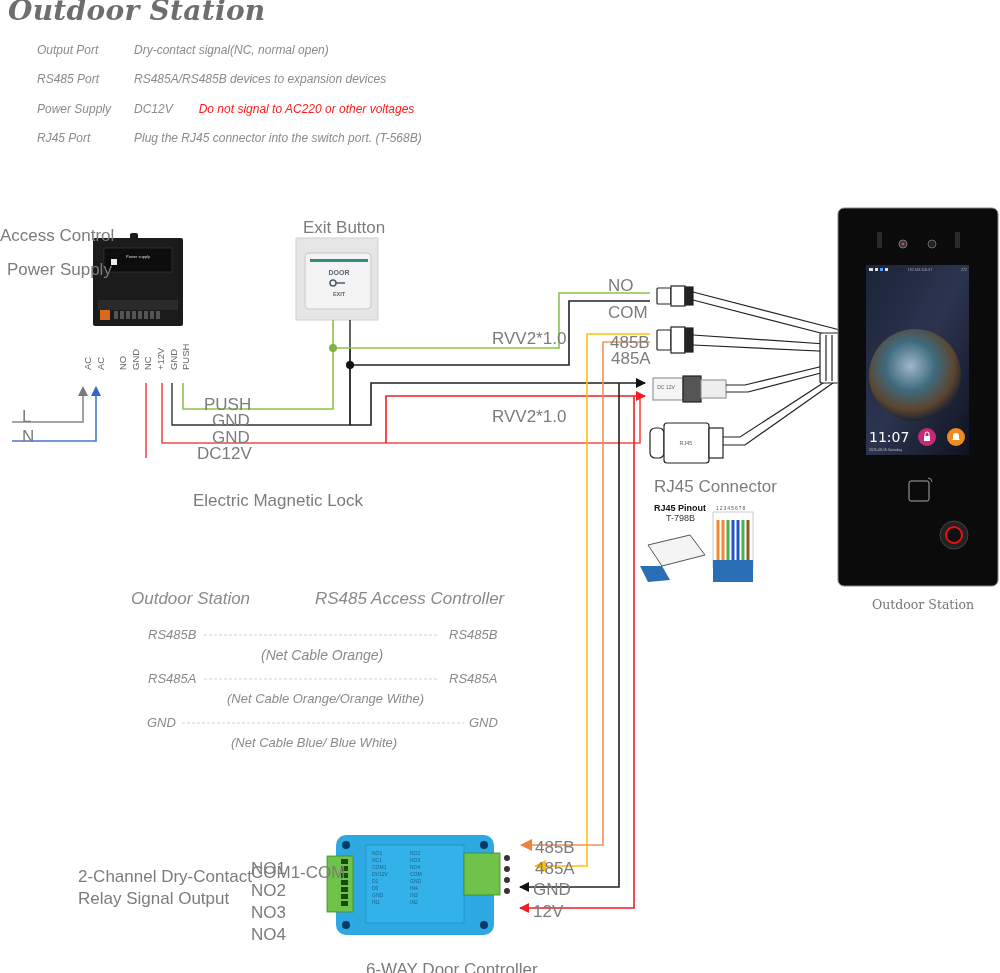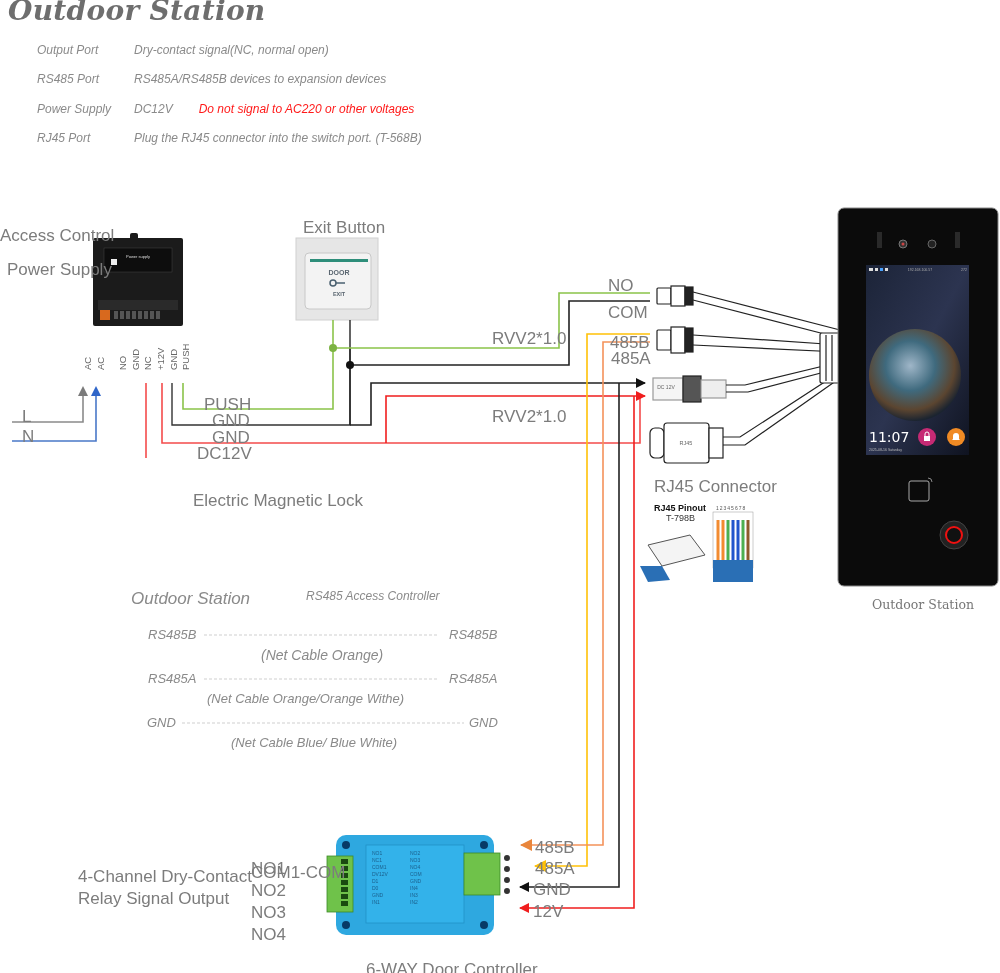--- a/index.html
+++ b/index.html
@@ -265,35 +265,35 @@
 <div class="lbl" style="left:611px;top:349px">485A</div>
 
 <div class="lbl" style="left:654px;top:477px">RJ45 Connector</div>
 <div class="abs" style="left:654px;top:503px;font-size:9px;font-weight:bold;color:#111;">RJ45 Pinout</div>
 <div class="abs" style="left:666px;top:513px;font-size:9px;color:#333;">T-798B</div>
 <div class="abs" style="left:716px;top:505px;font-size:5px;color:#555;letter-spacing:1px;">12345678</div>
 
 <div class="abs serif" style="left:872px;top:597px;font-size:12.5px;color:#777;">Outdoor Station</div>
 
 <div class="abs it" style="left:131px;top:589px;font-size:17px;color:#8a8a8a;">Outdoor Station</div>
-<div class="abs it" style="left:306px;top:589px;font-size:12px;color:#8a8a8a;">RS485 Access Controller</div>
+<div class="abs it" style="left:315px;top:589px;font-size:17px;color:#8a8a8a;">RS485 Access Controller</div>
 
 <div class="abs it" style="left:148px;top:627px;font-size:13px;color:#8a8a8a;">RS485B</div>
 <div class="abs it" style="left:449px;top:627px;font-size:13px;color:#8a8a8a;">RS485B</div>
 <div class="abs it" style="left:261px;top:647px;font-size:14px;color:#8a8a8a;">(Net Cable Orange)</div>
 
 <div class="abs it" style="left:148px;top:671px;font-size:13px;color:#8a8a8a;">RS485A</div>
 <div class="abs it" style="left:449px;top:671px;font-size:13px;color:#8a8a8a;">RS485A</div>
-<div class="abs it" style="left:207px;top:691px;font-size:13px;color:#8a8a8a;">(Net Cable Orange/Orange Withe)</div>
+<div class="abs it" style="left:227px;top:691px;font-size:13px;color:#8a8a8a;">(Net Cable Orange/Orange Withe)</div>
 
 <div class="abs it" style="left:147px;top:715px;font-size:13px;color:#8a8a8a;">GND</div>
 <div class="abs it" style="left:469px;top:715px;font-size:13px;color:#8a8a8a;">GND</div>
 <div class="abs it" style="left:231px;top:735px;font-size:13px;color:#8a8a8a;">(Net Cable Blue/ Blue White)</div>
 
-<div class="lbl" style="left:78px;top:867px">4-Channel Dry-Contact</div>
+<div class="lbl" style="left:78px;top:867px">2-Channel Dry-Contact</div>
 <div class="lbl" style="left:78px;top:889px">Relay Signal Output</div>
 
 <div class="lbl" style="left:251px;top:863px">COM1-COM</div>
 <div class="lbl" style="left:251px;top:859px">NO1</div>
 <div class="lbl" style="left:251px;top:881px">NO2</div>
 <div class="lbl" style="left:251px;top:903px">NO3</div>
 <div class="lbl" style="left:251px;top:925px">NO4</div>
 
 <div class="lbl" style="left:535px;top:838px">485B</div>
 <div class="lbl" style="left:535px;top:859px">485A</div>

